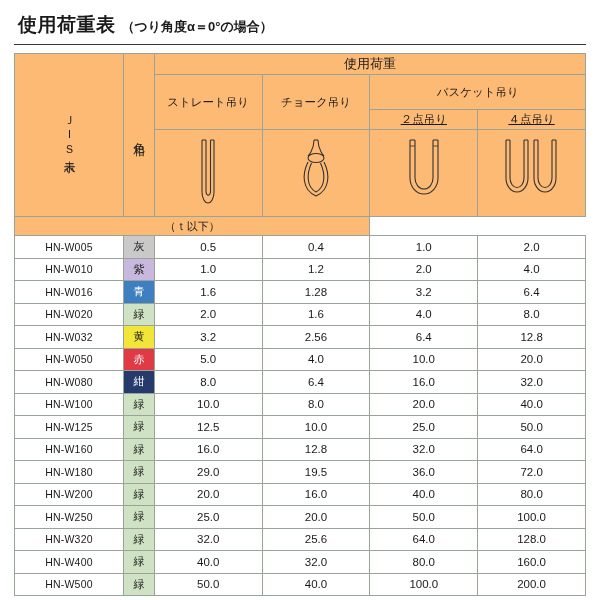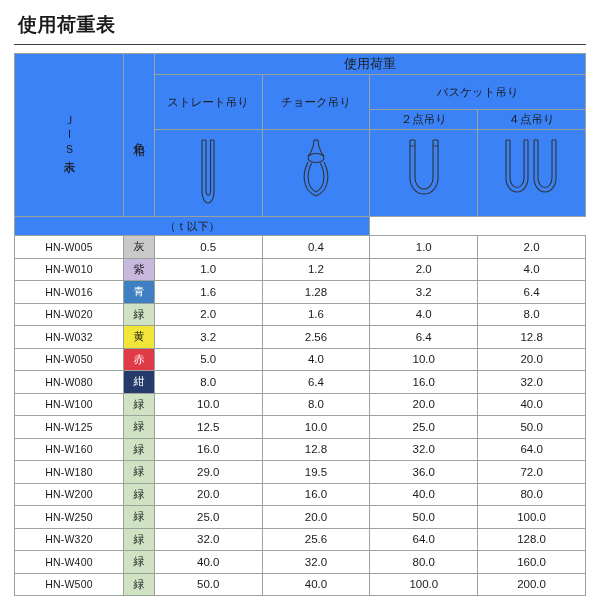--- a/index.html
+++ b/index.html
@@ -53,34 +53,35 @@
     font-size: 11px;
   }
   table.loadtable td, table.loadtable th {
     border: 1px solid #9aa39a;
     text-align: center;
     vertical-align: middle;
     padding: 0;
     font-weight: normal;
   }
   .hdr {
-    background: #3b82f6;
+    background: #fdba74;
   }
   .hdr-title {
     font-size: 13px;
     height: 20px;
   }
   .hdr-sub {
     font-size: 11.5px;
     height: 34px;
     line-height: 1.25;
   }
   .hdr-sub2 {
     font-size: 11.5px;
     height: 19px;
+    text-decoration: underline;
   }
   .jis-cell {
     font-size: 11.5px;
     line-height: 1.5;
     letter-spacing: 2px;
     width: 92px;
   }
   .iro-cell {
     font-size: 11.5px;
     line-height: 1.4;
@@ -130,20 +131,21 @@
     letter-spacing: 3px;
   }
 </style>
 </head>
 <body>
 
 <div class="page">
 
   <div class="title-row">
     <span class="title-main">使用荷重表</span>
+    <span class="title-sub">（つり角度α＝0°の場合）</span>
   </div>
   <div class="title-rule"></div>
 
 
   <table class="loadtable">
     <colgroup>
       <col style="width:92px">
       <col style="width:26px">
       <col style="width:91px">
       <col style="width:91px">

